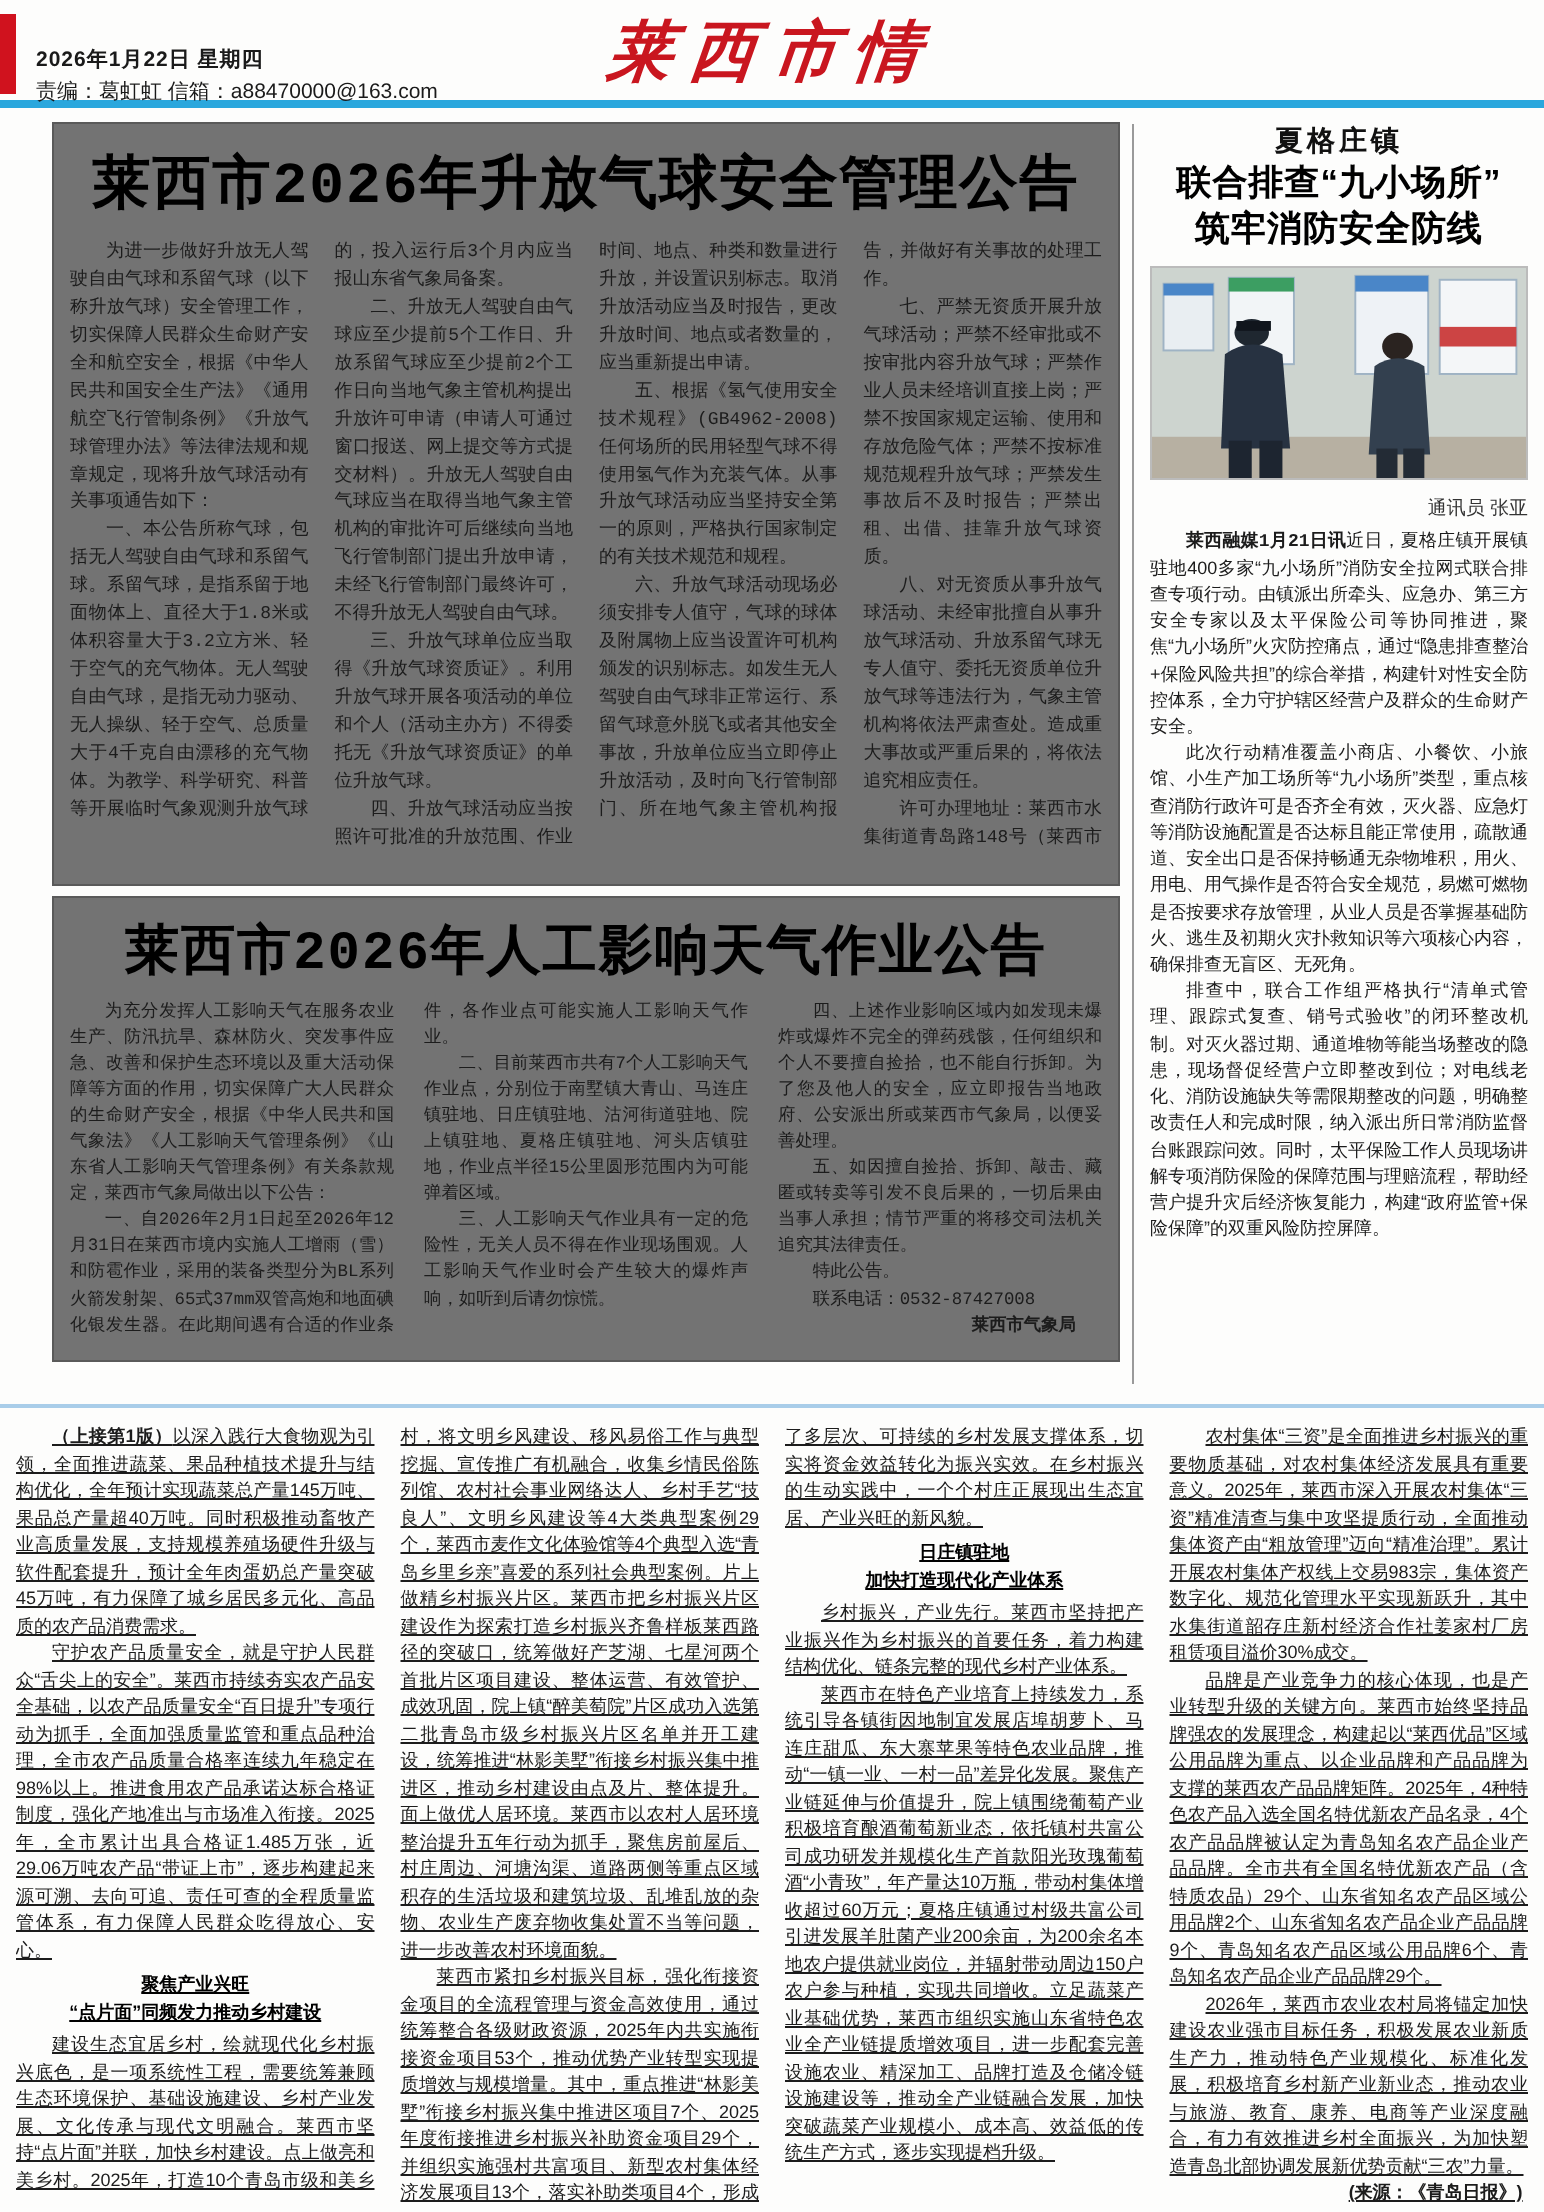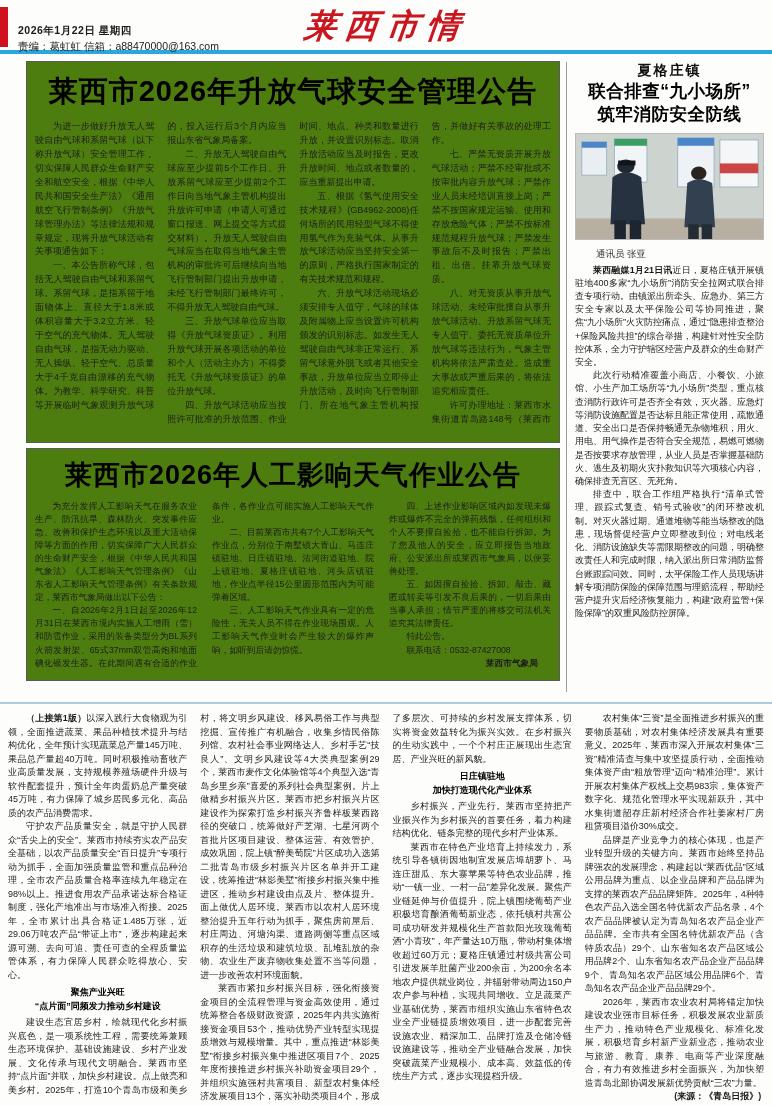--- a/index.html
+++ b/index.html
@@ -27,47 +27,47 @@
   .page-num { width:27px; height:34px; background:#d0121e; color:#fff; font-size:23px; font-weight:bold;
               display:flex; align-items:center; justify-content:center; }
   .blue-rule { height:4px; background:#2aa7dd; }
 
   
   .main-wrap { display:flex; height:646px; }
   .left-pane { width:566px; padding:7px 6px 0 26px; }
   .v-divider { width:1px; background:#9a9a9a; margin-top:8px; height:630px; flex:0 0 auto; }
   .right-pane { flex:1; padding:8px 8px 0 8px; }
 
-  .notice-box { border:1px solid #5a5a5a; background:#4d7c0f; padding:6px 8px 4px 8px; }
+  .notice-box { border:1px solid #5a5a5a; background:#737373; padding:6px 8px 4px 8px;font-family:Liberation Mono, monospace; }
   .notice-box + .notice-box { margin-top:5px; }
   .notice-title { text-align:center; font-weight:bold; color:#000; letter-spacing:1px; }
   #a1 .notice-title { font-size:29px; padding:4px 0 8px 0; }
   #a2 .notice-title { font-size:27px; padding:2px 0 7px 0; }
   .notice-body { text-align:justify; color:#1c1c1c; overflow:hidden; }
   #a1 .notice-body { column-count:4; column-gap:13px; font-size:9px;  line-height:1.55; height:318px; }
   #a2 .notice-body { column-count:3; column-gap:15px; font-size:8.7px; line-height:1.5;  height:176px; }
   .notice-body p { text-indent:2em; }
   .notice-body p.contact { text-indent:2em; }
   .sig { text-align:right; font-weight:bold; text-indent:0 !important; padding-right:1.5em; }
 
   
   .sb-kicker { text-align:center; font-size:14px; font-weight:bold; color:#111; letter-spacing:2px; }
   .sb-title { text-align:center; font-size:17.5px; font-weight:bold; color:#000; line-height:1.3; letter-spacing:.5px; }
   .sb-photo { width:100%; height:107px; margin:7px 0 6px 0; display:block; border:1px solid #bbb; }
-  .sb-byline { text-align:left; font-size:9.5px; color:#333; padding:2px 0 3px 2.2em; }
+  .sb-byline { text-align:right; font-size:9.5px; color:#333; padding:2px 0 3px 2.2em; }
   .sb-body { font-size:9px; line-height:1.47; text-align:justify; color:#1c1c1c; }
   .sb-body p { text-indent:2em; }
-  .sb-lead { font-weight:bold; }
+  .sb-lead { font-weight:bold;font-family:Liberation Mono, monospace; }
 
   
   .bottom-sep { height:2px; background:#a9cde9; margin:2px 0 0 0; }
   .bottom-wrap { padding:8px 8px 0 8px; }
   .cont-body { column-count:4; column-gap:13px; font-size:9px; line-height:1.5;
                text-align:justify; color:#1c1c1c; height:392px; overflow:hidden; }
-  .cont-body p { text-indent:2em; }
+  .cont-body p { text-indent:2em;text-decoration:underline; }
   .lead-in { font-weight:bold; }
   .subhead { text-align:center; font-weight:bold; text-indent:0 !important; padding:4px 0 3px 0; color:#000; }
   .subhead .sh-line { display:block; text-indent:0; }
   .source-line { text-align:right; font-weight:bold; text-indent:0 !important; padding-right:.3em; }
 </style>
 </head>
 <body>
 
 <div class="page">
 

